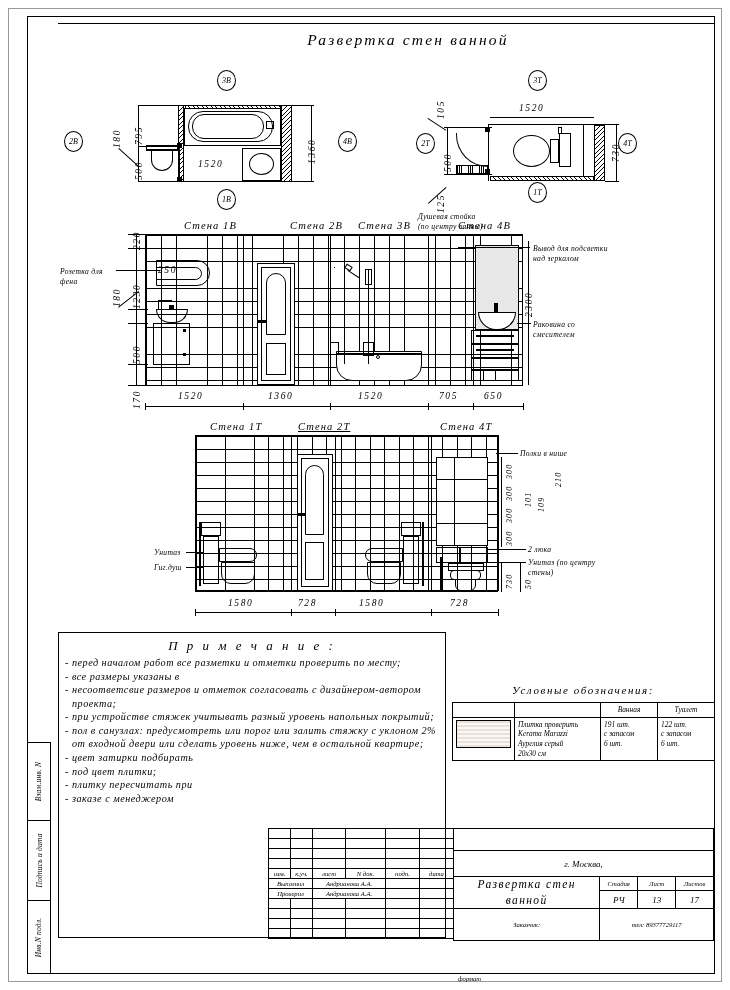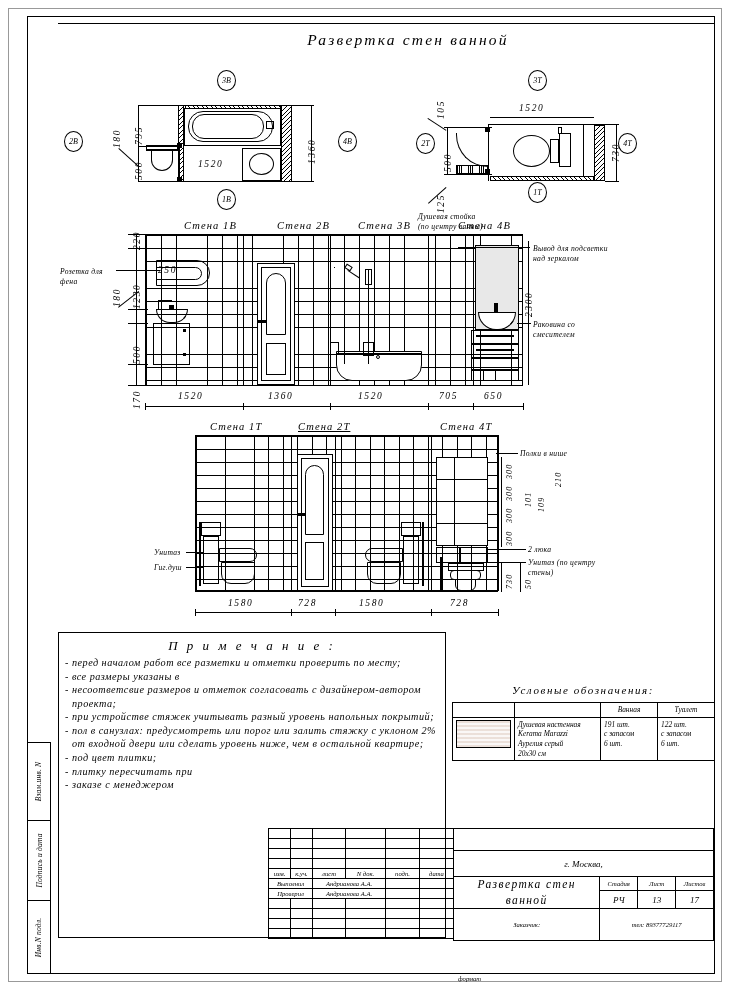--- a/index.html
+++ b/index.html
@@ -228,21 +228,21 @@
       <div class="dim v" style="left:553px; top:145px;">730</div>
       <div class="ln" style="left:370px; top:101px; width:22px; height:1px; transform:rotate(33deg); transform-origin:0 0;"></div>
       <div class="ln" style="left:370px; top:186px; width:24px; height:1px; transform:rotate(-42deg); transform-origin:0 0;"></div>
 
       <div class="lbl" style="left:360px; top:195px;">Душевая стойка
 (по центру ванны)</div>
     </div>
 
     <div>
       <div class="wall-t" style="left:126px; top:203px;">Стена 1В</div>
-      <div class="wall-t" style="left:219px; top:203px;">Стена 2В</div>
+      <div class="wall-t" style="left:232px; top:203px;">Стена 2В</div>
       <div class="wall-t" style="left:300px; top:203px;">Стена 3В</div>
       <div class="wall-t" style="left:400px; top:203px;">Стена 4В</div>
 
       <div class="tilewall" style="left:87px; top:217px; width:378px; height:152px; --cw:15.2px; --ch:13.2px;">
         <div class="tilegrid" style="--cw:15.2px; --ch:13.2px;"></div>
       </div>
       <div class="ln vl" style="left:87px; top:217px; height:152px; width:2.4px;"></div>
       <div class="ln hl" style="left:87px; top:217px; width:378px; height:2px;"></div>
       <div class="ln hl" style="left:87px; top:368px; width:378px; height:1.4px;"></div>
       <div class="ln vl" style="left:185px; top:217px; height:152px;"></div>
@@ -420,20 +420,21 @@
   </div>
 
   <div class="notes">
     <div class="notes-title">П р и м е ч а н и е :</div>
     <ul>
       <li>- перед началом работ все разметки и отметки проверить по месту;</li>
       <li>- все размеры указаны в</li>
       <li>- несоответсвие размеров и отметок согласовать с дизайнером-автором проекта;</li>
       <li>- при устройстве стяжек учитывать разный уровень напольных покрытий;</li>
       <li>- пол в санузлах: предусмотреть или порог или залить стяжку с уклоном 2% от входной двери или сделать уровень ниже, чем в остальной квартире;</li>
+      <li>- цвет затирки подбирать</li>
       <li>-  под цвет плитки;</li>
       <li>- плитку пересчитать при</li>
       <li>- заказе с менеджером</li>
     </ul>
   </div>
 
   <div class="legend">
     <div class="legend-title">Условные обозначения:</div>
     <table class="lg">
       <colgroup>
@@ -446,21 +447,21 @@
           <tr>
         <th></th>
         <th></th>
         <th style="text-align:center">Ванная</th>
         <th style="text-align:center">Туалет</th>
       </tr>
       <tr>
         <td>
           <div class="swatch-a"></div>
         </td>
-        <td style="white-space:pre-line">Душевая настенная
+        <td style="white-space:pre-line">Плитка проверить
 Kerama Marazzi
 Аурелия серый
 20х30 см</td>
         <td style="white-space:pre-line">191 шт.
 с запасом
 6 шт.</td>
         <td style="white-space:pre-line">122 шт.
 с запасом
 6 шт.</td>
       </tr>

